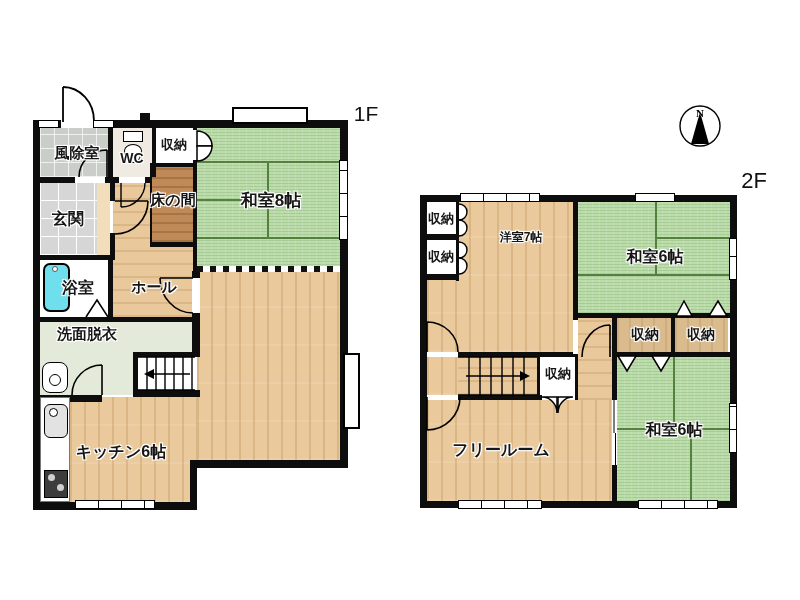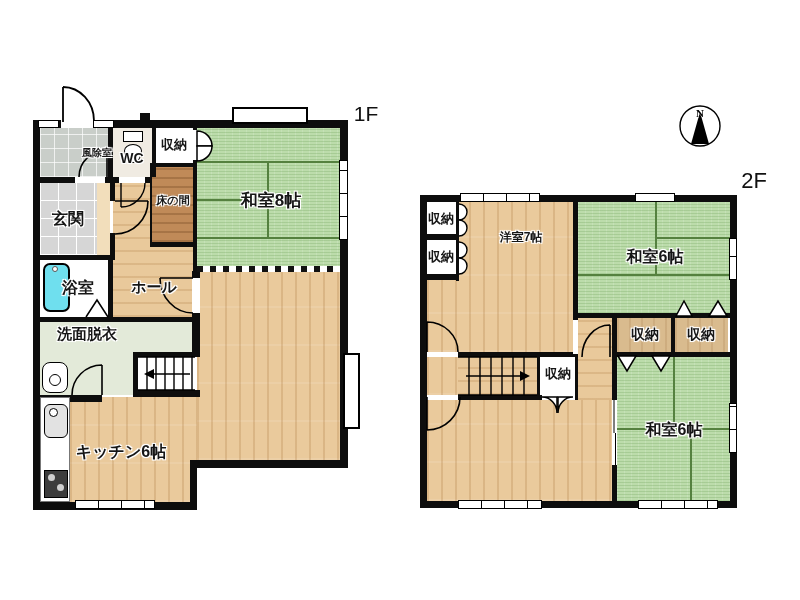--- a/index.html
+++ b/index.html
@@ -233,35 +233,36 @@
     </g>
     <polygon points="530,376 520,371 520,381" fill="#000"></polygon>
 
     <g>
       <circle cx="700" cy="126" r="20" fill="#fff" stroke="#000" stroke-width="1.4"></circle>
       <polygon points="700,112 691,144 709,144" fill="#000"></polygon>
       <text x="700" y="117" text-anchor="middle" font-size="11" font-weight="bold" font-family="Liberation Serif, serif" fill="#000" stroke="#fff" stroke-width="0.5" paint-order="stroke">N</text>
     </g>
   </svg>
 
-  <div class="lbl" style="left:77px;top:153px;font-size:10px;margin-left:20px;">風除室</div>
+  <div class="lbl" style="left:77px;top:153px;font-size:15px;">風除室</div>
   <div class="lbl" style="left:132px;top:158px;font-size:14px;">WC</div>
   <div class="lbl" style="left:174px;top:145px;font-size:13px;">収納</div>
-  <div class="lbl" style="left:173px;top:200px;font-size:11px;">床の間</div>
+  <div class="lbl" style="left:173px;top:200px;font-size:15px;">床の間</div>
   <div class="lbl" style="left:271px;top:200px;font-size:17px;">和室8帖</div>
   <div class="lbl" style="left:68px;top:219px;font-size:16px;">玄関</div>
   <div class="lbl" style="left:78px;top:288px;font-size:16px;">浴室</div>
   <div class="lbl" style="left:154px;top:287px;font-size:15px;">ホール</div>
   <div class="lbl" style="left:87px;top:334px;font-size:15px;">洗面脱衣</div>
   <div class="lbl" style="left:121px;top:452px;font-size:16px;">キッチン6帖</div>
   <div class="fl" style="left:366px;top:114px;font-size:21px;">1F</div>
 
   <div class="lbl" style="left:441px;top:219px;font-size:13px;">収納</div>
   <div class="lbl" style="left:441px;top:257px;font-size:13px;">収納</div>
   <div class="lbl" style="left:521px;top:237px;font-size:12px;">洋室7帖</div>
   <div class="lbl" style="left:655px;top:257px;font-size:16px;">和室6帖</div>
   <div class="lbl" style="left:645px;top:335px;font-size:14px;">収納</div>
   <div class="lbl" style="left:701px;top:335px;font-size:14px;">収納</div>
   <div class="lbl" style="left:558px;top:374px;font-size:13px;">収納</div>
+  <div class="lbl" style="left:501px;top:450px;font-size:16px;">フリールーム</div>
   <div class="lbl" style="left:674px;top:430px;font-size:16px;">和室6帖</div>
   <div class="fl" style="left:754px;top:181px;font-size:22px;">2F</div>
 
 </div>
 
 </body></html>

